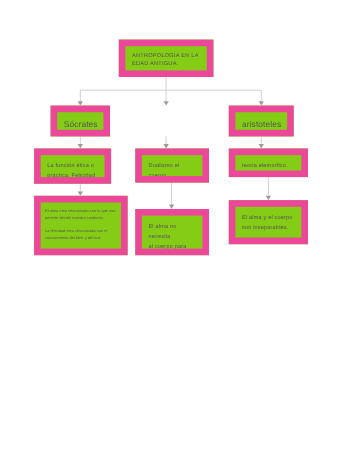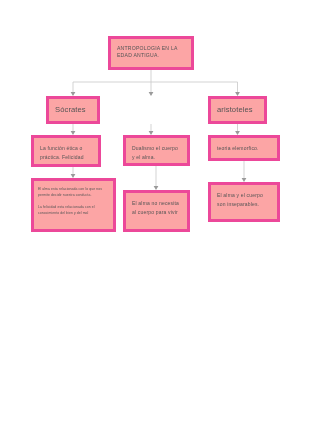--- a/index.html
+++ b/index.html
@@ -21,22 +21,22 @@
     position: absolute;
     left: 0;
     top: 0;
     width: 300px;
     height: 425px;
   }
 
   .node {
     position: absolute;
     box-sizing: border-box;
-    background: #fca5a5;
-    border: 3px solid #ec4899;
+    background: #84cc16;
+    border: 6px solid #ec4899;
     padding: 6px 6px 4px 6px;
     line-height: 1.45;
     color: #555555;
     overflow: hidden;
   }
 
   
   .node-root {
     left: 108px;
     top: 36px;

